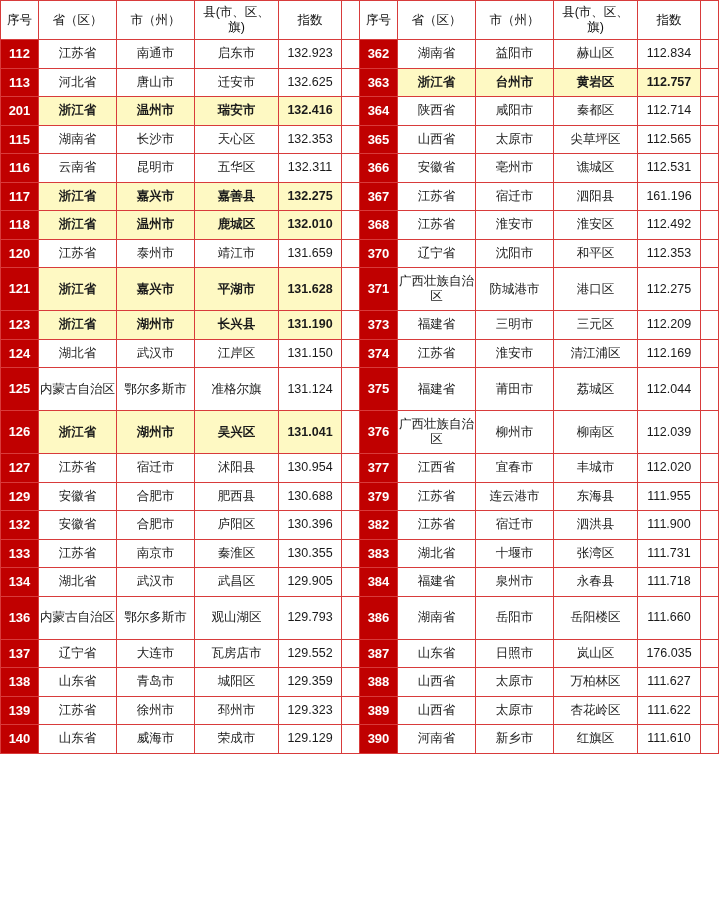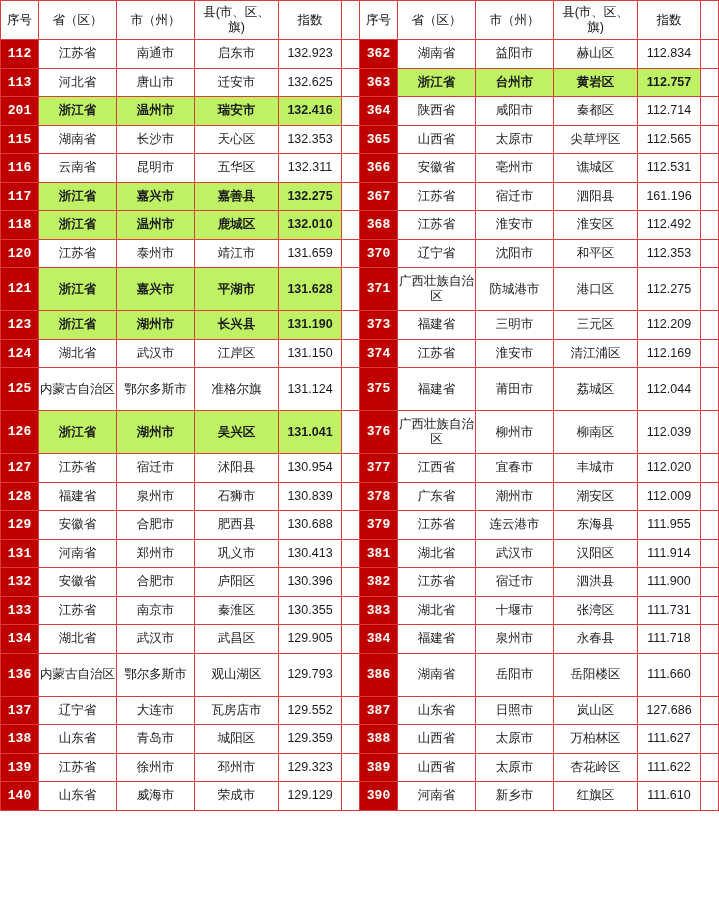--- a/index.html
+++ b/index.html
@@ -42,35 +42,34 @@
     color: #111111;
     font-weight: normal;
     font-size: 12.5px;
     height: 34px;
   }
   td.seq {
     background: #c00000;
     color: #ffffff;
     font-weight: bold;
     font-size: 13px;
-    font-family: Liberation Mono, monospace;
   }
   td.gap {
     border-top: none;
     border-bottom: none;
     border-right: none;
     border-left: 1px solid #d83b3b;
     background: #ffffff;
   }
   thead th.gap {
     border-top: 1px solid #d83b3b;
     border-bottom: 1px solid #d83b3b;
   }
   td.hl {
-    background: #bef264;
+    background: #fef9c3;
     font-weight: bold;
   }
   tr.row-tall td { height: 38px; }
   tr.row-norm td { height: 23.5px; }
   .idx { font-variant-numeric: tabular-nums; }
 </style>
 </head>
 <body>
 
 <table class="rank-table">
@@ -295,59 +294,31 @@
         <td class="idx">130.954</td>
         <td class="gap"></td>
         <td class="seq">377</td>
         <td>江西省</td>
         <td>宜春市</td>
         <td>丰城市</td>
         <td class="idx">112.020</td>
         <td class="gap"></td>
       </tr>
       <tr class="row-norm">
-        <td class="seq">128</td>
-        <td>福建省</td>
-        <td>泉州市</td>
-        <td>石狮市</td>
-        <td class="idx">130.839</td>
-        <td class="gap"></td>
-        <td class="seq">378</td>
-        <td>广东省</td>
-        <td>潮州市</td>
-        <td>潮安区</td>
-        <td class="idx">112.009</td>
-        <td class="gap"></td>
-      </tr>
-      <tr class="row-norm">
         <td class="seq">129</td>
         <td>安徽省</td>
         <td>合肥市</td>
         <td>肥西县</td>
         <td class="idx">130.688</td>
         <td class="gap"></td>
         <td class="seq">379</td>
         <td>江苏省</td>
         <td>连云港市</td>
         <td>东海县</td>
         <td class="idx">111.955</td>
-        <td class="gap"></td>
-      </tr>
-      <tr class="row-norm">
-        <td class="seq">131</td>
-        <td>河南省</td>
-        <td>郑州市</td>
-        <td>巩义市</td>
-        <td class="idx">130.413</td>
-        <td class="gap"></td>
-        <td class="seq">381</td>
-        <td>湖北省</td>
-        <td>武汉市</td>
-        <td>汉阳区</td>
-        <td class="idx">111.914</td>
         <td class="gap"></td>
       </tr>
       <tr class="row-norm">
         <td class="seq">132</td>
         <td>安徽省</td>
         <td>合肥市</td>
         <td>庐阳区</td>
         <td class="idx">130.396</td>
         <td class="gap"></td>
         <td class="seq">382</td>
@@ -403,21 +374,21 @@
         <td class="seq">137</td>
         <td>辽宁省</td>
         <td>大连市</td>
         <td>瓦房店市</td>
         <td class="idx">129.552</td>
         <td class="gap"></td>
         <td class="seq">387</td>
         <td>山东省</td>
         <td>日照市</td>
         <td>岚山区</td>
-        <td class="idx">127.686</td>
+        <td class="idx">176.035</td>
         <td class="gap"></td>
       </tr>
       <tr class="row-norm">
         <td class="seq">138</td>
         <td>山东省</td>
         <td>青岛市</td>
         <td>城阳区</td>
         <td class="idx">129.359</td>
         <td class="gap"></td>
         <td class="seq">388</td>

